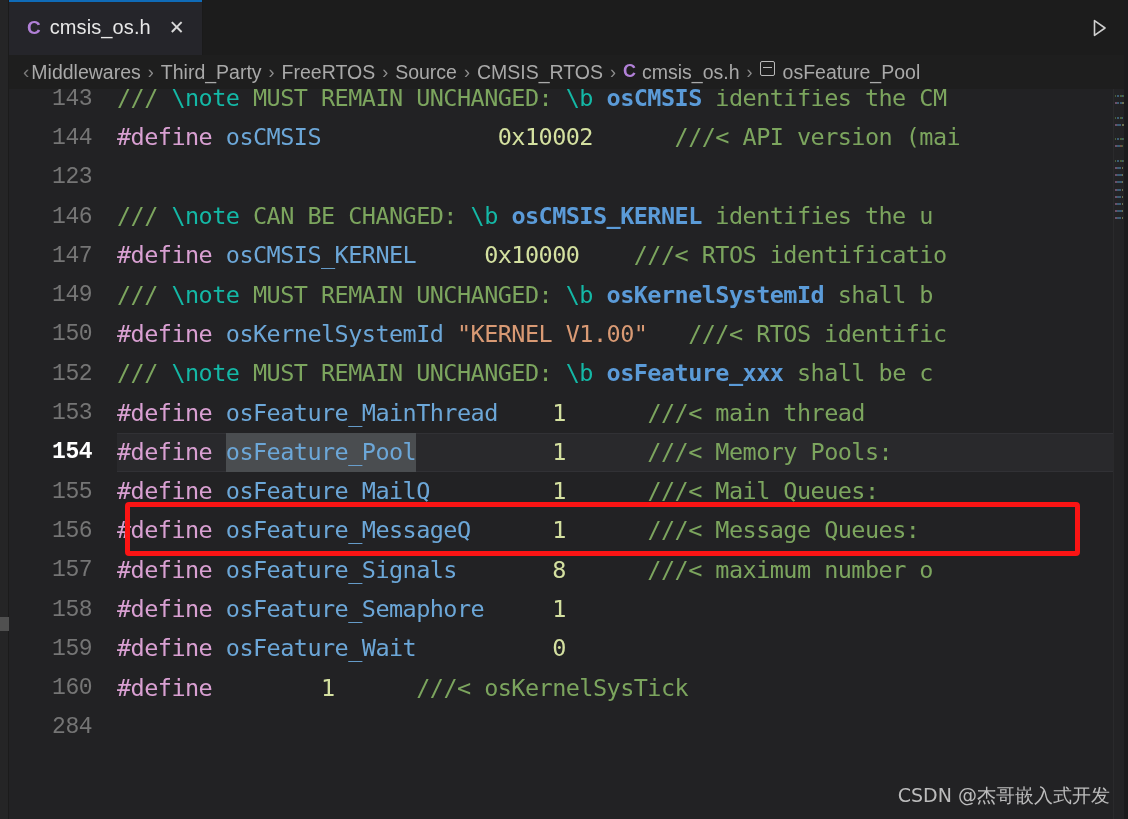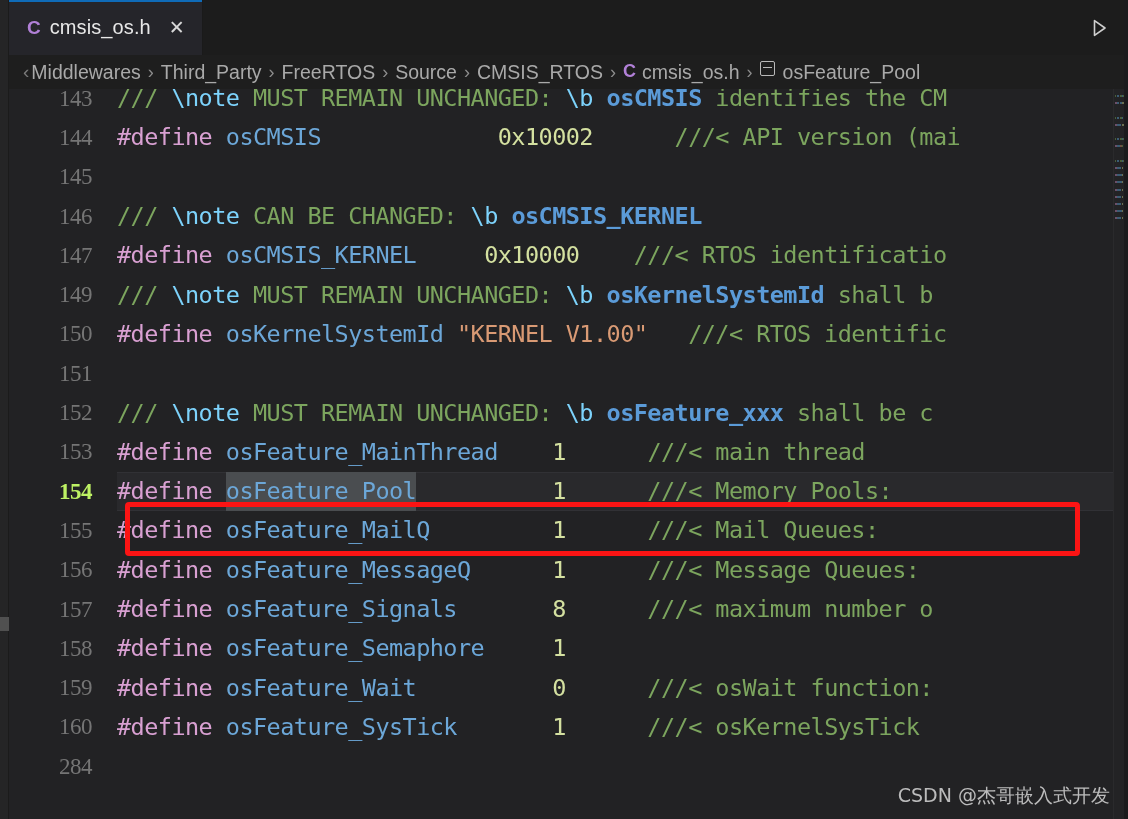--- a/index.html
+++ b/index.html
@@ -170,27 +170,27 @@
     border-bottom: 1px solid #313135;
   }
 
   .lineno {
     position: absolute;
     left: 0;
     width: 91px;
     text-align: right;
     padding-right: 8px;
     color: #757575;
-    font-family: Liberation Serif, serif;
+    font-family: Liberation Mono, monospace;
     font-size: 23px;
     letter-spacing: -0.5px;
     user-select: none;
   }
   .row.current .lineno {
-    color: #bef264;
+    color: #ffffff;
     font-weight: 700;
   }
 
   .code-line {
     position: absolute;
     left: 108px;
     right: 0;
     height: 39px;
     display: flex;
     align-items: center;
@@ -200,21 +200,21 @@
     letter-spacing: -0.55px;
     line-height: 39px;
   }
 
   
   .t-pre   { color: #d9a0d2; }      
   .t-id    { color: #6ca7d8; }      
   .t-num   { color: #d4e0a0; }      
   .t-str   { color: #d99a74; }      
   .t-cmt   { color: #7ca55e; }      
-  .t-doc   { color: #7dd3fc; }      
+  .t-doc   { color: #14b8a6; }      
   .t-docb  { color: #5b9bd8; font-weight: 700; } 
 
   .sel { background: #4a4d50; }
 
   
   .annot-box {
     position: absolute;
     left: 125px;
     top: 502px;
     width: 955px;
@@ -329,42 +329,38 @@
     <div class="code-rows" id="code-rows">
         <div class="row">
           <div class="lineno">143</div>
           <div class="code-line"><span class="t-cmt">/// </span><span class="t-doc">\note </span><span class="t-cmt">MUST REMAIN UNCHANGED: </span><span class="t-doc">\b </span><span class="t-docb">osCMSIS</span><span class="t-cmt"> identifies the CM</span></div>
         </div>
         <div class="row">
           <div class="lineno">144</div>
           <div class="code-line"><span class="t-pre">#define </span><span class="t-id">osCMSIS</span><span class="t-id">             </span><span class="t-num">0x10002</span><span class="t-cmt">      </span><span class="t-cmt">///&lt; API version (mai</span></div>
         </div>
         <div class="row">
-          <div class="lineno">145</div>
+          <div class="lineno">123</div>
           <div class="code-line"></div>
         </div>
         <div class="row">
           <div class="lineno">146</div>
-          <div class="code-line"><span class="t-cmt">/// </span><span class="t-doc">\note </span><span class="t-cmt">CAN BE CHANGED: </span><span class="t-doc">\b </span><span class="t-docb">osCMSIS_KERNEL</span></div>
+          <div class="code-line"><span class="t-cmt">/// </span><span class="t-doc">\note </span><span class="t-cmt">CAN BE CHANGED: </span><span class="t-doc">\b </span><span class="t-docb">osCMSIS_KERNEL</span><span class="t-cmt"> identifies the u</span></div>
         </div>
         <div class="row">
           <div class="lineno">147</div>
           <div class="code-line"><span class="t-pre">#define </span><span class="t-id">osCMSIS_KERNEL</span><span class="t-id">     </span><span class="t-num">0x10000</span><span class="t-cmt">    </span><span class="t-cmt">///&lt; RTOS identificatio</span></div>
         </div>
         <div class="row">
           <div class="lineno">149</div>
           <div class="code-line"><span class="t-cmt">/// </span><span class="t-doc">\note </span><span class="t-cmt">MUST REMAIN UNCHANGED: </span><span class="t-doc">\b </span><span class="t-docb">osKernelSystemId</span><span class="t-cmt"> shall b</span></div>
         </div>
         <div class="row">
           <div class="lineno">150</div>
           <div class="code-line"><span class="t-pre">#define </span><span class="t-id">osKernelSystemId </span><span class="t-str">"KERNEL V1.00"</span><span class="t-cmt">   </span><span class="t-cmt">///&lt; RTOS identific</span></div>
-        </div>
-        <div class="row">
-          <div class="lineno">151</div>
-          <div class="code-line"></div>
         </div>
         <div class="row">
           <div class="lineno">152</div>
           <div class="code-line"><span class="t-cmt">/// </span><span class="t-doc">\note </span><span class="t-cmt">MUST REMAIN UNCHANGED: </span><span class="t-doc">\b </span><span class="t-docb">osFeature_xxx</span><span class="t-cmt"> shall be c</span></div>
         </div>
         <div class="row">
           <div class="lineno">153</div>
           <div class="code-line"><span class="t-pre">#define </span><span class="t-id">osFeature_MainThread</span><span class="t-id">    </span><span class="t-num">1</span><span class="t-cmt">      </span><span class="t-cmt">///&lt; main thread</span></div>
         </div>
         <div class="row current">
@@ -382,25 +378,25 @@
         <div class="row">
           <div class="lineno">157</div>
           <div class="code-line"><span class="t-pre">#define </span><span class="t-id">osFeature_Signals</span><span class="t-id">       </span><span class="t-num">8</span><span class="t-cmt">      </span><span class="t-cmt">///&lt; maximum number o</span></div>
         </div>
         <div class="row">
           <div class="lineno">158</div>
           <div class="code-line"><span class="t-pre">#define </span><span class="t-id">osFeature_Semaphore</span><span class="t-id">     </span><span class="t-num">1</span><span class="t-cmt">     </span></div>
         </div>
         <div class="row">
           <div class="lineno">159</div>
-          <div class="code-line"><span class="t-pre">#define </span><span class="t-id">osFeature_Wait</span><span class="t-id">          </span><span class="t-num">0</span><span class="t-cmt">      </span><span class="t-cmt">///&lt; osWait function:</span></div>
+          <div class="code-line"><span class="t-pre">#define </span><span class="t-id">osFeature_Wait</span><span class="t-id">          </span><span class="t-num">0</span><span class="t-cmt">      </span></div>
         </div>
         <div class="row">
           <div class="lineno">160</div>
-          <div class="code-line"><span class="t-pre">#define </span><span class="t-id">osFeature_SysTick</span><span class="t-id">       </span><span class="t-num">1</span><span class="t-cmt">      </span><span class="t-cmt">///&lt; osKernelSysTick </span></div>
+          <div class="code-line"><span class="t-pre">#define </span><span class="t-id">       </span><span class="t-num">1</span><span class="t-cmt">      </span><span class="t-cmt">///&lt; osKernelSysTick </span></div>
         </div>
         <div class="row">
           <div class="lineno">284</div>
           <div class="code-line"></div>
         </div>
       </div>
   </div>
 
   <div class="minimap" id="minimap">
       <div class="mm-row" style="background: rgb(73, 96, 58); top: 6px; left: 1px; width: 1px;"></div>

